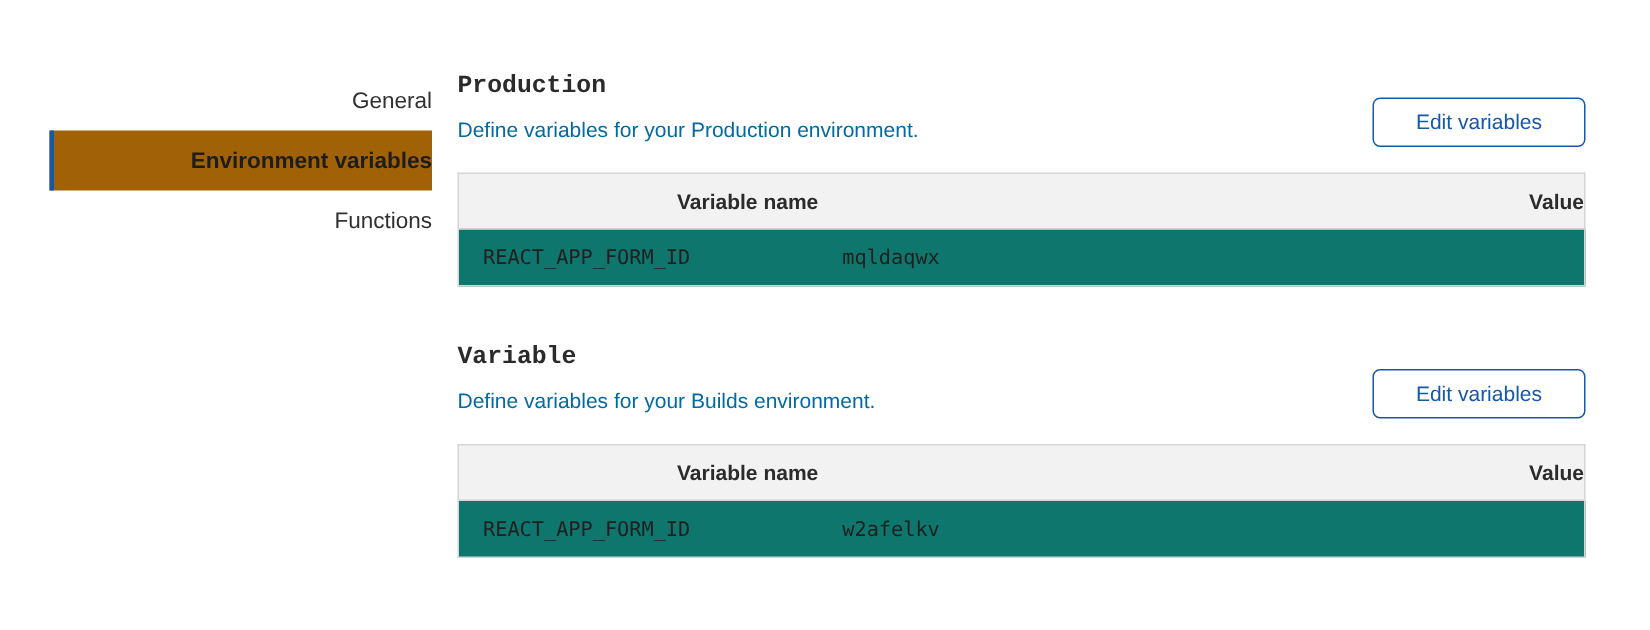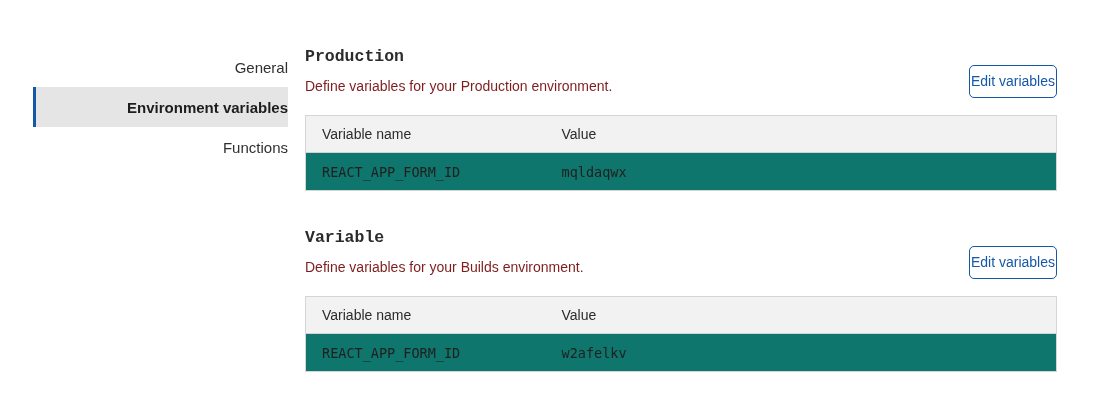--- a/index.html
+++ b/index.html
@@ -28,21 +28,21 @@
     align-items: center;
     height: 40px;
     padding-left: 17px;
     font-size: 15px;
     color: #303030;
     border-left: 3px solid transparent;
     cursor: pointer;
     justify-content: flex-end;
   }
   .nav-item.selected {
-    background: #e5e5e5;
+    background: #a16207;
     border-left-color: #1658a8;
     font-weight: 700;
     color: #1d1d1d;
   }
 
   
   .main {
     position: absolute;
     left: 305px;
     top: 47px;
@@ -54,53 +54,53 @@
   .section-title {
     font-size: 16.5px;
     font-weight: 700;
     color: #2b2b2b;
     line-height: 20px;
     font-family: Liberation Mono, monospace;
   }
   .section-desc {
     margin-top: 11px;
     font-size: 14px;
-    color: #7f1d1d;
+    color: #0369a1;
     line-height: 17px;
   }
   .edit-btn {
     position: absolute;
     top: 18px;
     right: 0;
     background: #ffffff;
     border: 1px solid #1658a8;
     border-radius: 5px;
     color: #1658a8;
     font-family: "Liberation Sans", sans-serif;
     font-size: 14px;
-    padding: 7px 1px;
+    padding: 7px 28px;
     line-height: 17px;
     cursor: pointer;
   }
 
   
   table.vars-table {
     margin-top: 20px;
     width: 100%;
     border-collapse: collapse;
     border: 1px solid #d5d5d5;
   }
   table.vars-table thead tr {
     background: #f2f2f2;
     height: 37px;
   }
   table.vars-table th {
-    text-align: left;
+    text-align: right;
     font-size: 14px;
-    font-weight: 400;
+    font-weight: 700;
     color: #2b2b2b;
     padding: 0 0 0 16px;
     border-bottom: 1px solid #d2d2d2;
   }
   table.vars-table th:first-child { width: 240px; }
   table.vars-table tbody tr {
     background: #0f766e;
     height: 38px;
   }
   table.vars-table td {

